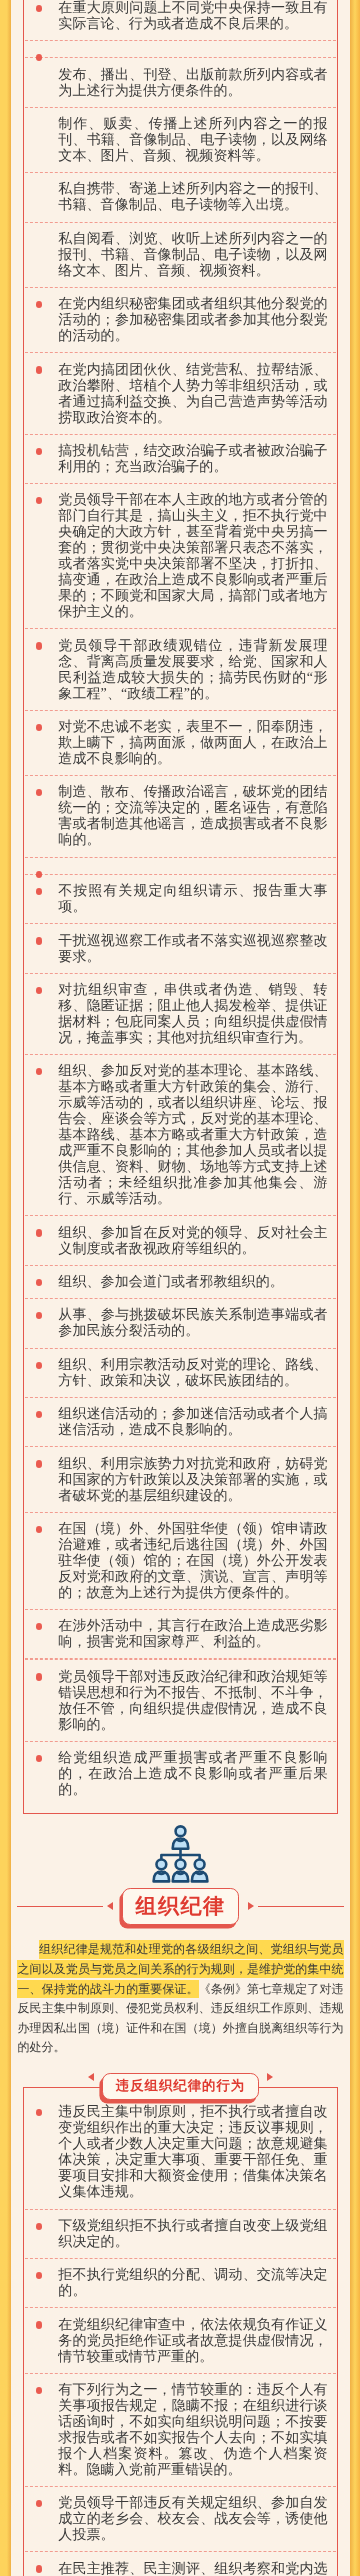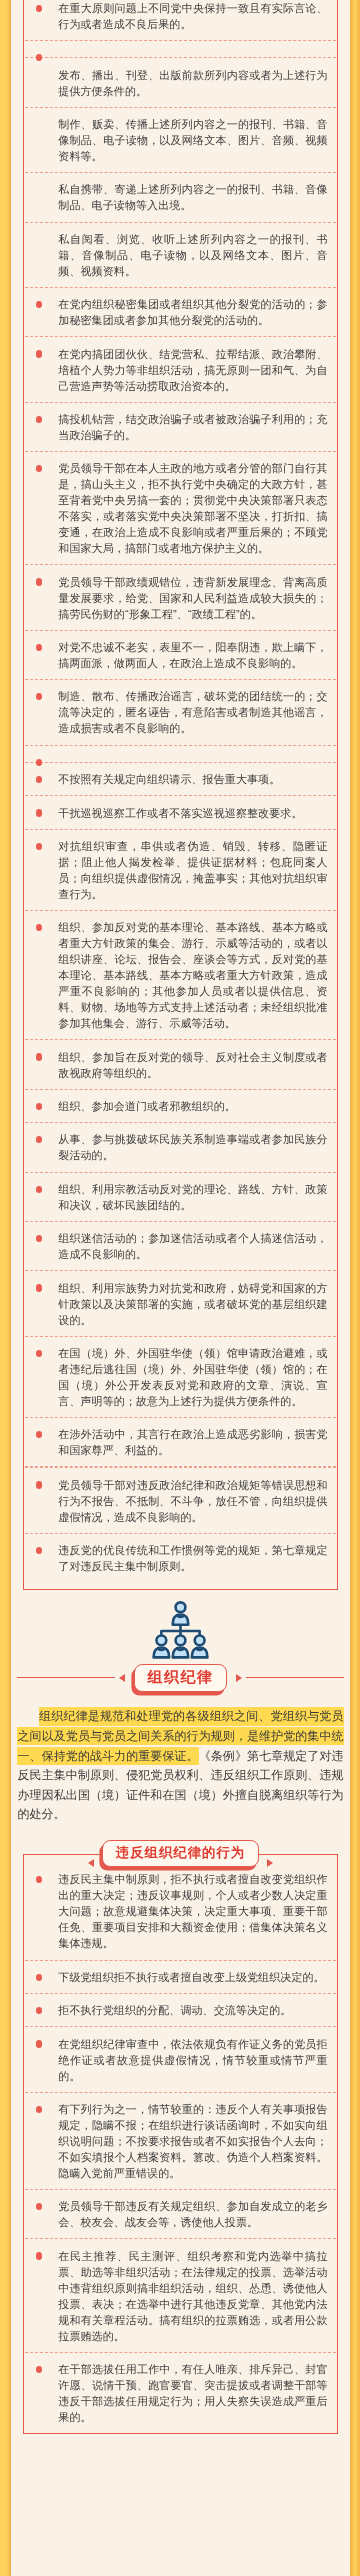--- a/index.html
+++ b/index.html
@@ -32,64 +32,65 @@
   .rbox.second{border:1.5px solid #E4574D;margin-top:29px;padding-top:8.2px;}
   .items{padding:0;}
   .item{position:relative;padding:8.2px 0;}
   .bullet{
     position:absolute;left:11.3px;top:13px;
     width:6.7px;height:7.2px;border-radius:50%;
     background:#EA5B50;
   }
   .item-text{
     margin:0 9px 0 34px;
-    font-size:11px;line-height:16px;
+    font-size:14px;line-height:16px;
     color:#3A3A3A;
     font-weight:500;
     text-align:justify;
     letter-spacing:0.1px;
+    font-family:Liberation Serif, serif;
   }
   .sep{border-top:1px dashed #F29C90;margin:0 1px;height:0;}
   .box-tail{height:7.2px;}
 
   
   .divider-block{padding-top:10.3px;}
   .org-icon-wrap{text-align:center;margin:0 auto 3.1px;}
   .badge-row{display:flex;align-items:center;justify-content:center;margin:2.1px 6.2px 13.4px;}
   .hline{flex:1;border-top:1.3px solid #E4574D;height:0;}
   .tri{width:0;height:0;border:4.1px solid transparent;flex:0 0 auto;}
   .tri.left{border-right:6.7px solid #E4574D;margin-right:4.6px;}
   .tri.right{border-left:6.7px solid #E4574D;margin-left:4.6px;}
   .badge{
     display:inline-block;
     background:#FEF8EE;
     border:1.5px solid #E4574D;
     border-radius:8.2px;
     padding:3.6px 12.4px;
     color:#DF3B31;
     font-weight:bold;
-    font-size:15px;
+    font-size:21px;
     letter-spacing:1.5px;
     box-shadow:-2.6px 3.6px 0 #E4574D;
     margin:0 4.1px;
     white-space:nowrap;
   }
   .intro{
     margin:15.5px 6.2px 0;
     font-size:12px;line-height:19.6px;
     color:#3A3A3A;font-weight:500;
     text-align:justify;
     text-indent:21.6px;
   }
   .intro mark{background:#FFD94F;color:#3A3A3A;padding:2.1px 0;}
 
   
   .box-badge{
     position:absolute;left:0;right:0;top:-15.5px;
-    display:flex;align-items:flex-end;justify-content:center;
+    display:flex;align-items:flex-start;justify-content:center;
     z-index:2;
   }
   .box-badge .badge{font-size:13.4px;letter-spacing:1px;}
 </style>
 </head>
 <body>
 
 <div class="page">
   <div class="band left"></div>
   <div class="band right"></div>
@@ -127,21 +128,21 @@
     <p class="item-text">私自阅看、浏览、收听上述所列内容之一的报刊、书籍、音像制品、电子读物，以及网络文本、图片、音频、视频资料。</p>
   </div>
           <div class="sep"></div>
           <div class="item">
     <span class="bullet"></span>
     <p class="item-text">在党内组织秘密集团或者组织其他分裂党的活动的；参加秘密集团或者参加其他分裂党的活动的。</p>
   </div>
           <div class="sep"></div>
           <div class="item">
     <span class="bullet"></span>
-    <p class="item-text">在党内搞团团伙伙、结党营私、拉帮结派、政治攀附、培植个人势力等非组织活动，搞无原则一团和气、为自己营造声势等活动捞取政治资本的。</p>
+    <p class="item-text">在党内搞团团伙伙、结党营私、拉帮结派、政治攀附、培植个人势力等非组织活动，或者通过搞利益交换、为自己营造声势等活动捞取政治资本的。</p>
   </div>
           <div class="sep"></div>
           <div class="item">
     <span class="bullet"></span>
     <p class="item-text">搞投机钻营，结交政治骗子或者被政治骗子利用的；充当政治骗子的。</p>
   </div>
           <div class="sep"></div>
           <div class="item">
     <span class="bullet"></span>
     <p class="item-text">党员领导干部在本人主政的地方或者分管的部门自行其是，搞山头主义，拒不执行党中央确定的大政方针，甚至背着党中央另搞一套的；贯彻党中央决策部署只表态不落实，或者落实党中央决策部署不坚决，打折扣、搞变通，在政治上造成不良影响或者严重后果的；不顾党和国家大局，搞部门或者地方保护主义的。</p>
@@ -227,21 +228,21 @@
   </div>
           <div class="sep"></div>
           <div class="sep"></div>
           <div class="item">
     <span class="bullet"></span>
     <p class="item-text">党员领导干部对违反政治纪律和政治规矩等错误思想和行为不报告、不抵制、不斗争，放任不管，向组织提供虚假情况，造成不良影响的。</p>
   </div>
           <div class="sep"></div>
           <div class="item">
     <span class="bullet"></span>
-    <p class="item-text">违反党的优良传统和工作惯例等党的规矩，第七章规定了对违反民主集中制原则。</p>
+    <p class="item-text">给党组织造成严重损害或者严重不良影响的，在政治上造成不良影响或者严重后果的。</p>
   </div>
         </div>
       <div class="box-tail"></div>
     </section>
 
     <div class="divider-block">
       <div class="org-icon-wrap">
         <svg width="61" height="58" viewBox="0 0 118 112" aria-hidden="true">
           <g stroke="#1D4B73" stroke-width="5" fill="none" stroke-linecap="round" stroke-linejoin="round">
 

